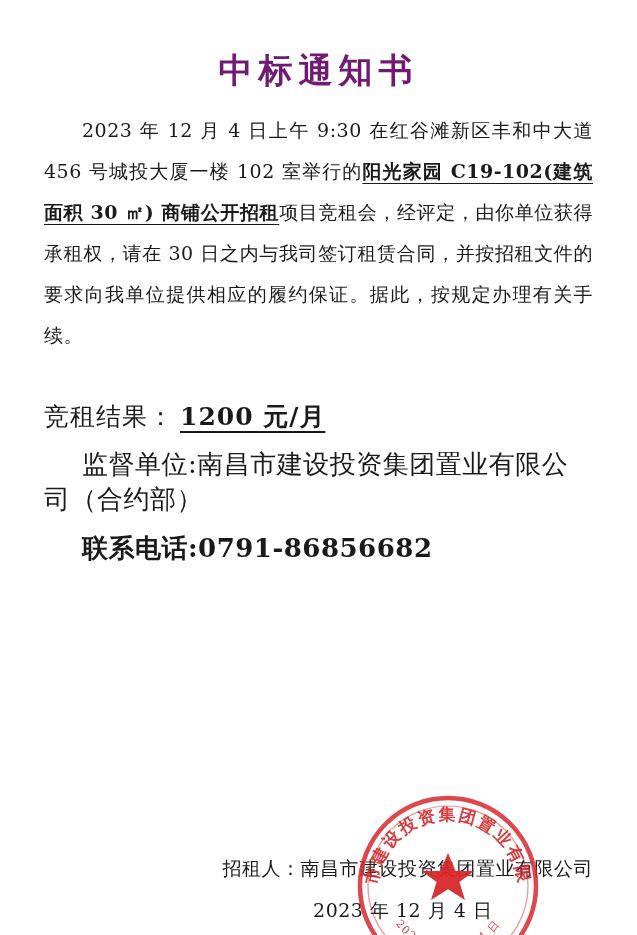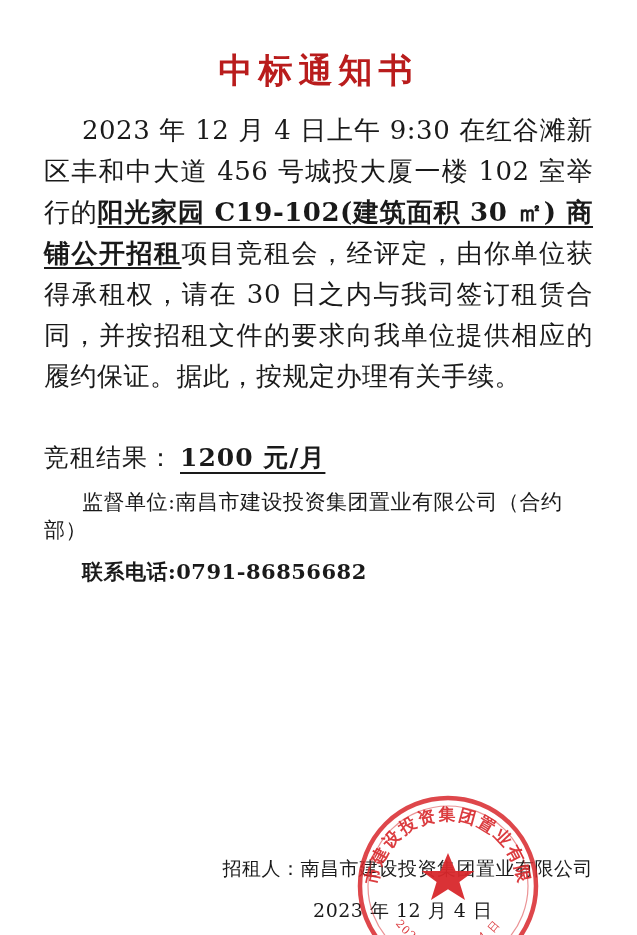--- a/index.html
+++ b/index.html
@@ -22,35 +22,35 @@
     box-sizing: border-box;
     padding: 0 44px;
   }
   .doc-title {
     text-align: center;
     font-size: 34px;
     font-weight: bold;
     letter-spacing: 6px;
     margin-top: 48px;
     margin-bottom: 0;
-    color: #b91c1c;
+    color: #701a75;
     font-family: "DejaVu Serif", "Liberation Serif", serif;
   }
   .salutation {
     margin-top: 60px;
     font-size: 19px;
     letter-spacing: 1px;
   }
   .salutation .name {
     text-decoration: underline;
     text-underline-offset: 4px;
   }
   .body-para {
     margin-top: 16px;
-    font-size: 26px;
+    font-size: 19px;
     line-height: 41px;
     text-align: justify;
     text-justify: inter-ideograph;
     letter-spacing: 0.5px;
   }
   .indent {
     text-indent: 38px;
   }
   .bold-ul {
     font-weight: bold;
@@ -69,21 +69,21 @@
     text-decoration: underline;
     text-underline-offset: 6px;
     font-weight: bold;
     margin-left: 6px;
   }
   .notice-para {
     margin-top: 42px;
   }
   .info-line {
     margin-top: 14px;
-    font-size: 21px;
+    font-size: 26px;
     text-indent: 38px;
     letter-spacing: 0.5px;
   }
   .info-line.bold {
     font-weight: bold;
   }
   .sign-block {
     position: absolute;
     right: 44px;
     bottom: 52px;

